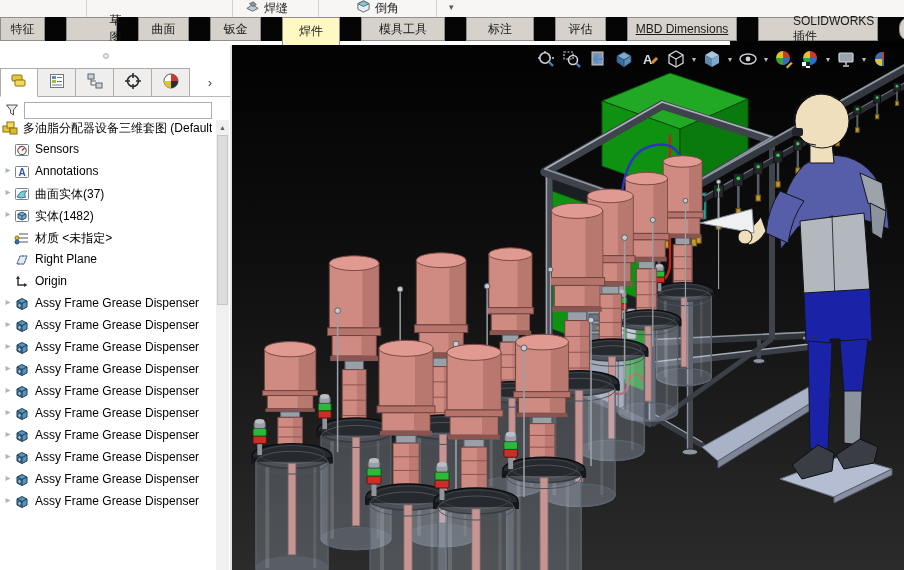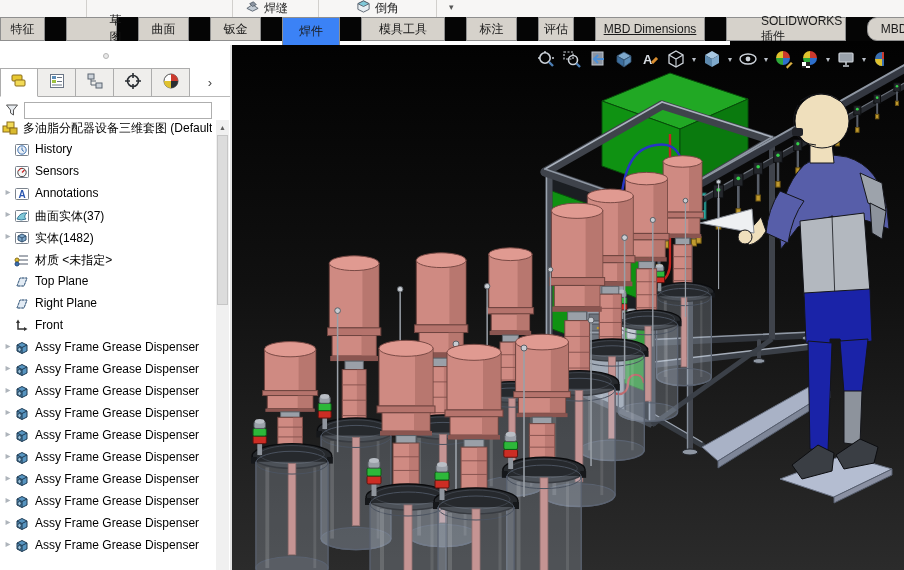--- a/index.html
+++ b/index.html
@@ -10,21 +10,21 @@
   #ribbon{position:absolute;left:0;top:0;width:904px;height:17px;background:#f7f6f5;}
   .rib-sep{position:absolute;top:0;width:1px;height:17px;background:#d2d0cd;}
   .rib-btn{position:absolute;top:-2px;height:20px;display:flex;align-items:center;gap:4px;color:#222;}
   .rib-btn svg{width:15px;height:15px;}
   #rib-overflow{position:absolute;top:2px;font-size:9px;color:#555;}
   
   #tabstrip-bg{position:absolute;left:0;top:17px;width:904px;height:28px;background:#050505;}
   #tabs{position:absolute;left:0;top:17px;height:24px;display:flex;}
   .cmdtab{height:24px;margin-right:21px;border:1px solid #8f8f8f;background:#d6d2cb;
           display:flex;align-items:center;justify-content:center;color:#1a1a1a;cursor:default;}
-  .cmdtab.active{background:#3b82f6;height:28px;border-bottom:none;z-index:5;}
+  .cmdtab.active{background:#fef9c3;height:28px;border-bottom:none;z-index:5;}
   #tab-underline{position:absolute;left:0;top:41px;width:730px;height:4px;background:#ffffff;z-index:4;}
   
   #panel{position:absolute;left:0;top:45px;width:230px;height:525px;background:#ffffff;overflow:hidden;}
   #panel-handle{position:absolute;left:103px;top:8px;width:6px;height:6px;border-radius:50%;
                 background:#e8e8e8;border:1px solid #b5b5b5;}
   #panel-tabs{position:absolute;left:0;top:23px;width:230px;height:29px;display:flex;border-bottom:1px solid #b9b9b9;}
   .ptab{width:38px;height:29px;border:1px solid #adadad;border-left:none;background:#efeeec;
         display:flex;align-items:center;justify-content:center;}
   .ptab:first-child{border-left:1px solid #adadad;}
   .ptab.selected{background:#ffffff;border-bottom:1px solid #ffffff;}
@@ -89,22 +89,22 @@
   </div>
 
   <div id="tabstrip-bg"></div>
   <div id="tabs">
       <div class="cmdtab" style="width: 45px;">特征</div>
       <div class="cmdtab" style="width: 51px; padding-left: 48px;">草图</div>
       <div class="cmdtab" style="width: 51px;">曲面</div>
       <div class="cmdtab" style="width: 51px;">钣金</div>
       <div class="cmdtab active" style="width: 58px;">焊件</div>
       <div class="cmdtab" style="width: 84px;">模具工具</div>
-      <div class="cmdtab" style="width: 51px;">标注</div>
-      <div class="cmdtab" style="width: 36px;">评估</div>
+      <div class="cmdtab" style="width: 68px;">标注</div>
+      <div class="cmdtab" style="width: 51px;">评估</div>
       <div class="cmdtab" style="width: 110px; text-decoration: underline;">MBD Dimensions</div>
       <div class="cmdtab" style="width: 120px; padding-left: 34px;">SOLIDWORKS 插件</div>
       <div class="cmdtab" style="width: 54px; border-radius: 10px;">MBD</div>
     </div>
   <div id="tab-underline"></div>
 
   <div id="panel">
     <div id="panel-handle"></div>
     <div id="panel-tabs">
         <div class="ptab selected">
@@ -162,29 +162,20 @@
                 <rect x="5" y="2" width="7" height="6" fill="#f2da56"></rect>
                 <rect x="8" y="8" width="7" height="6" fill="#d9b92e"></rect>
               </g>
             </svg></span>
           <span class="tlabel">多油脂分配器设备三维套图  (Default</span>
         </div>
         <div class="trow">
           <span class="tarrow"></span>
           <span class="ticon"><svg viewBox="0 0 16 16">
               <rect x="1.5" y="2.5" width="13" height="11" rx="1" fill="#fff" stroke="#7a828c"></rect>
-              <circle cx="8" cy="8" r="4.2" fill="#e8eef5" stroke="#3a6fb0"></circle>
-              <path d="M8,5.5 V8 L10,9.5" stroke="#3a6fb0" fill="none"></path>
-            </svg></span>
-          <span class="tlabel">History</span>
-        </div>
-        <div class="trow">
-          <span class="tarrow"></span>
-          <span class="ticon"><svg viewBox="0 0 16 16">
-              <rect x="1.5" y="2.5" width="13" height="11" rx="1" fill="#fff" stroke="#7a828c"></rect>
               <circle cx="8" cy="8.5" r="4.2" fill="#f5f5f5" stroke="#444"></circle>
               <path d="M8,8.5 L10.5,6" stroke="#c22" stroke-width="1.2"></path>
               <path d="M4.5,7 A4.2,4.2 0 0 1 8,4.3" stroke="#c22" fill="none"></path>
             </svg></span>
           <span class="tlabel">Sensors</span>
         </div>
         <div class="trow">
           <span class="tarrow">▸</span>
           <span class="ticon"><svg viewBox="0 0 16 16">
               <rect x="1.5" y="2.5" width="13" height="11" rx="1" fill="#fff" stroke="#7a828c"></rect>
@@ -217,38 +208,30 @@
               <circle cx="3" cy="12" r="2" fill="#3a6fb0" stroke="#24487a"></circle>
             </svg></span>
           <span class="tlabel">材质 &lt;未指定&gt;</span>
         </div>
         <div class="trow">
           <span class="tarrow"></span>
           <span class="ticon"><svg viewBox="0 0 16 16">
               <path d="M3,12 L6,4 L13,4 L10,12 Z" fill="rgba(160,190,220,0.3)" stroke="#7a90a8"></path>
               <path d="M3,12 L6,4 L13,4 L10,12 Z" fill="none" stroke="#4a6a8a" stroke-dasharray="2,1.5"></path>
             </svg></span>
-          <span class="tlabel">Top Plane</span>
-        </div>
-        <div class="trow">
-          <span class="tarrow"></span>
-          <span class="ticon"><svg viewBox="0 0 16 16">
-              <path d="M3,12 L6,4 L13,4 L10,12 Z" fill="rgba(160,190,220,0.3)" stroke="#7a90a8"></path>
-              <path d="M3,12 L6,4 L13,4 L10,12 Z" fill="none" stroke="#4a6a8a" stroke-dasharray="2,1.5"></path>
-            </svg></span>
           <span class="tlabel">Right Plane</span>
         </div>
         <div class="trow">
           <span class="tarrow"></span>
           <span class="ticon"><svg viewBox="0 0 16 16">
               <path d="M4,3 V11 H12" fill="none" stroke="#333" stroke-width="1.5"></path>
               <path d="M13.5,11 l-3.5,-2 v4 Z" fill="#333"></path>
               <path d="M4,1.5 l2,3.5 h-4 Z" fill="#333"></path>
             </svg></span>
-          <span class="tlabel">Front</span>
+          <span class="tlabel">Origin</span>
         </div>
         <div class="trow">
           <span class="tarrow">▸</span>
           <span class="ticon"><svg viewBox="0 0 16 16">
               <path d="M3,5 L8,2.5 L13,5 L13,11 L8,13.5 L3,11 Z" fill="#5795c1" stroke="#1e3a52"></path>
               <path d="M3,5 L8,7.5 L13,5 M8,7.5 V13.5" stroke="#1e3a52" fill="none"></path>
               <ellipse cx="5.5" cy="9.5" rx="1.8" ry="2.2" fill="#9cc4de" stroke="#1e3a52"></ellipse>
             </svg></span>
           <span class="tlabel">Assy Frame Grease Dispenser</span>
         </div>

